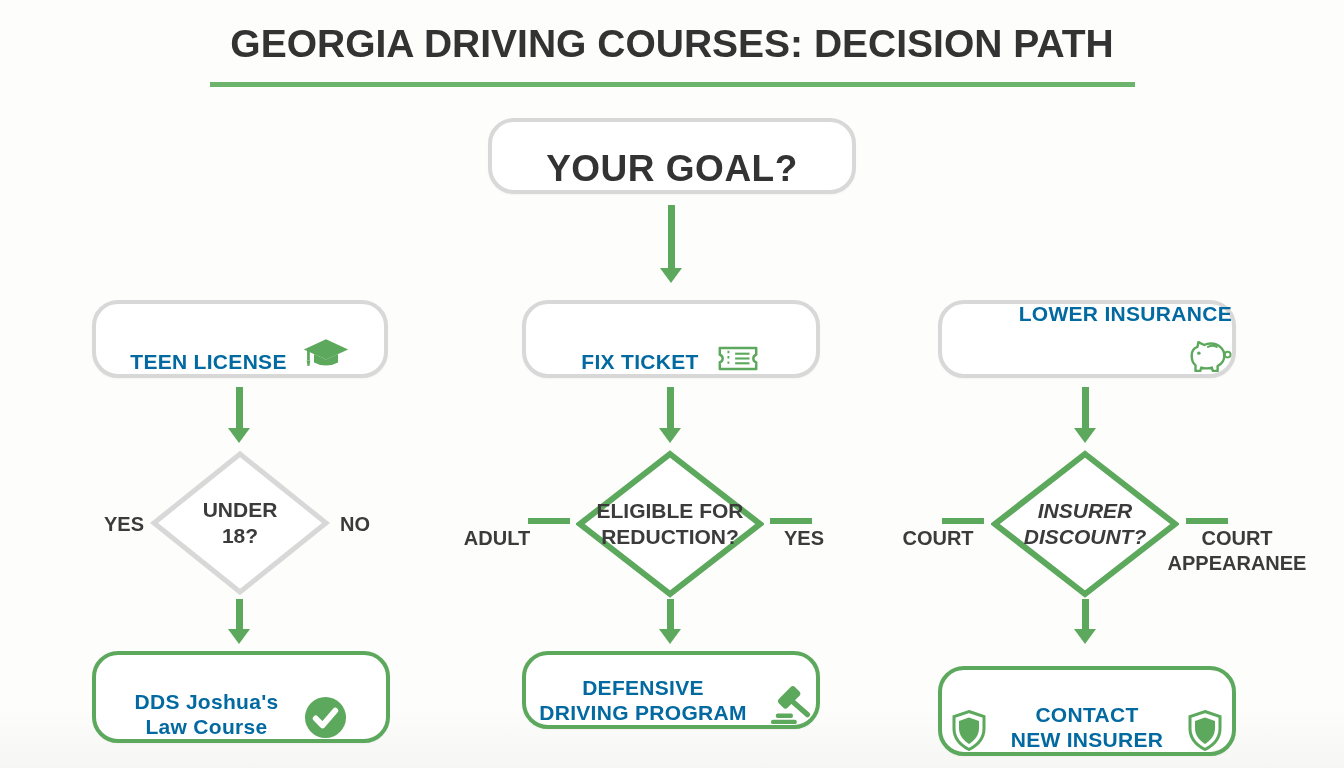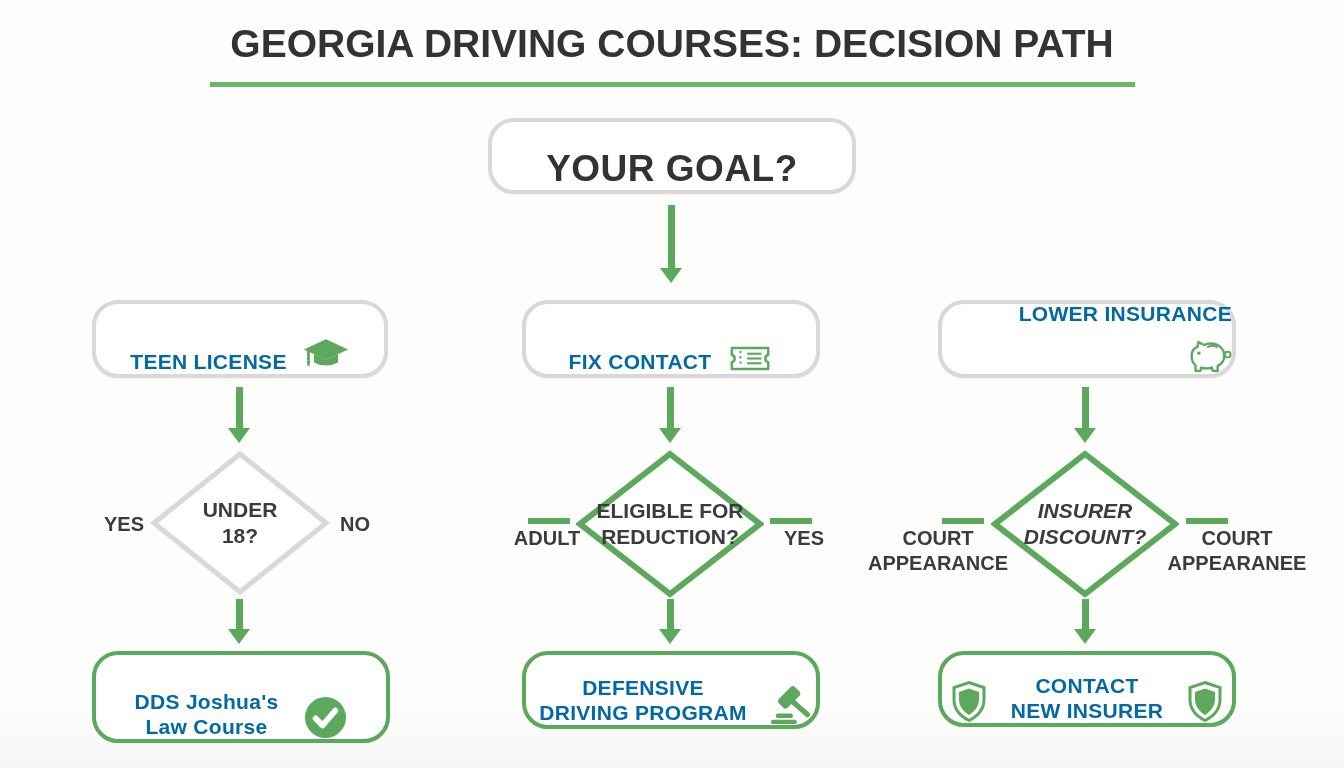--- a/index.html
+++ b/index.html
@@ -81,21 +81,21 @@
     <span class="node-label">TEEN LICENSE</span>
     <svg class="icon" width="48" height="38" viewBox="0 0 52 40">
       <polygon points="26,3 50,14 26,25 2,14" fill="#5CA85C"></polygon>
       <path d="M13,19 L13,28 Q26,35 39,28 L39,19 L26,25 Z" fill="#5CA85C"></path>
       <path d="M7,15 L7,26" stroke="#5CA85C" stroke-width="3" fill="none"></path>
       <path d="M5,26 h4 l-1,6 h-2 Z" fill="#5CA85C"></path>
     </svg>
   </div>
 
   <div class="box gray" style="left:522px; top:300px; width:298px; height:78px; gap:16px;">
-    <span class="node-label">FIX CONTACT</span>
+    <span class="node-label">FIX TICKET</span>
     <svg class="icon" width="46" height="31" viewBox="0 0 48 32">
       <path d="M5,5 H43 V12 C39,13 39,19 43,20 V27 H5 V20 C9,19 9,13 5,12 Z" fill="none" stroke="#5CA85C" stroke-width="2.6" stroke-linejoin="round"></path>
       <line x1="14" y1="8" x2="14" y2="24" stroke="#5CA85C" stroke-width="2" stroke-dasharray="2.5,3"></line>
       <line x1="21" y1="11" x2="36" y2="11" stroke="#5CA85C" stroke-width="2.2"></line>
       <line x1="21" y1="16" x2="36" y2="16" stroke="#5CA85C" stroke-width="2.2"></line>
       <line x1="21" y1="21" x2="36" y2="21" stroke="#5CA85C" stroke-width="2.2"></line>
     </svg>
   </div>
 
   <div class="box gray" style="left:938px; top:300px; width:298px; height:78px; gap:11px;flex-direction:column;">
@@ -139,39 +139,38 @@
 
   <svg class="diamond-svg" style="left:576px; top:450px;" width="188" height="148" viewBox="0 0 188 148">
     <polygon points="94,4 184,74 94,144 4,74" fill="#ffffff" stroke="#5CA85C" stroke-width="6" stroke-linejoin="miter"></polygon>
   </svg>
   <div class="diamond-label" style="left:576px; top:450px; width:188px; height:148px;">
     <span class="ln">ELIGIBLE FOR</span>
     <span class="ln">REDUCTION?</span>
   </div>
   <div class="branch-seg" style="left:528px; top:518px;"></div>
   <div class="branch-seg" style="left:770px; top:518px;"></div>
-  <div class="branch-label" style="left:462px; top:526px; width:170px;">
+  <div class="branch-label" style="left:412px; top:526px; width:170px;">
     <span class="ln">ADULT</span>
   </div>
   <div class="branch-label" style="left:764px; top:526px; width:80px;">
     <span class="ln">YES</span>
   </div>
 
   <svg class="diamond-svg" style="left:991px; top:450px;" width="188" height="148" viewBox="0 0 188 148">
     <polygon points="94,4 184,74 94,144 4,74" fill="#ffffff" stroke="#5CA85C" stroke-width="6" stroke-linejoin="miter"></polygon>
   </svg>
   <div class="diamond-label" style="left:991px; top:450px; width:188px; height:148px;font-style:italic;">
     <span class="ln">INSURER</span>
     <span class="ln">DISCOUNT?</span>
   </div>
   <div class="branch-seg" style="left:942px; top:518px;"></div>
   <div class="branch-seg" style="left:1186px; top:518px;"></div>
   <div class="branch-label" style="left:853px; top:526px; width:170px;">
     <span class="ln">COURT</span>
-    <span class="ln">APPEARANCE</span>
   </div>
   <div class="branch-label" style="left:1152px; top:526px; width:170px;">
     <span class="ln">COURT</span>
     <span class="ln">APPEARANEE</span>
   </div>
 
   <div class="arrow" style="left:228px; top:599px;">
     <div class="arrow-shaft" style="height:30px;"></div>
     <div class="arrow-head"></div>
   </div>
@@ -203,21 +202,21 @@
     <svg class="icon" width="46" height="40" viewBox="0 0 48 42">
       <g fill="#5CA85C">
         <rect x="-6.5" y="-12" width="13" height="24" rx="3.5" transform="translate(21,13) rotate(45)"></rect>
         <rect x="-15" y="-2.8" width="30" height="5.6" rx="2.5" transform="translate(31,23) rotate(41)"></rect>
         <rect x="7" y="30" width="18" height="4.6" rx="2"></rect>
         <rect x="2" y="36.4" width="27" height="4.6" rx="2"></rect>
       </g>
     </svg>
   </div>
 
-  <div class="box green" style="left:938px; top:651px; width:298px; height:76px; gap:24px;">
+  <div class="box green" style="left:938px; top:666px; width:298px; height:90px; gap:24px;">
     <svg class="icon" width="36" height="43" viewBox="0 0 36 42">
       <path d="M18,2 L33,7 V19 C33,29 26,36 18,40 C10,36 3,29 3,19 V7 Z" fill="#ffffff" stroke="#5CA85C" stroke-width="3"></path>
       <path d="M18,8 L28,11.5 V19 C28,26 23,31.5 18,34.5 C13,31.5 8,26 8,19 V11.5 Z" fill="#5CA85C"></path>
     </svg>
     <div class="node-label label-2line">
       <span class="ln">CONTACT</span>
       <span class="ln">NEW INSURER</span>
     </div>
     <svg class="icon" width="36" height="43" viewBox="0 0 36 42">
       <path d="M18,2 L33,7 V19 C33,29 26,36 18,40 C10,36 3,29 3,19 V7 Z" fill="#ffffff" stroke="#5CA85C" stroke-width="3"></path>

